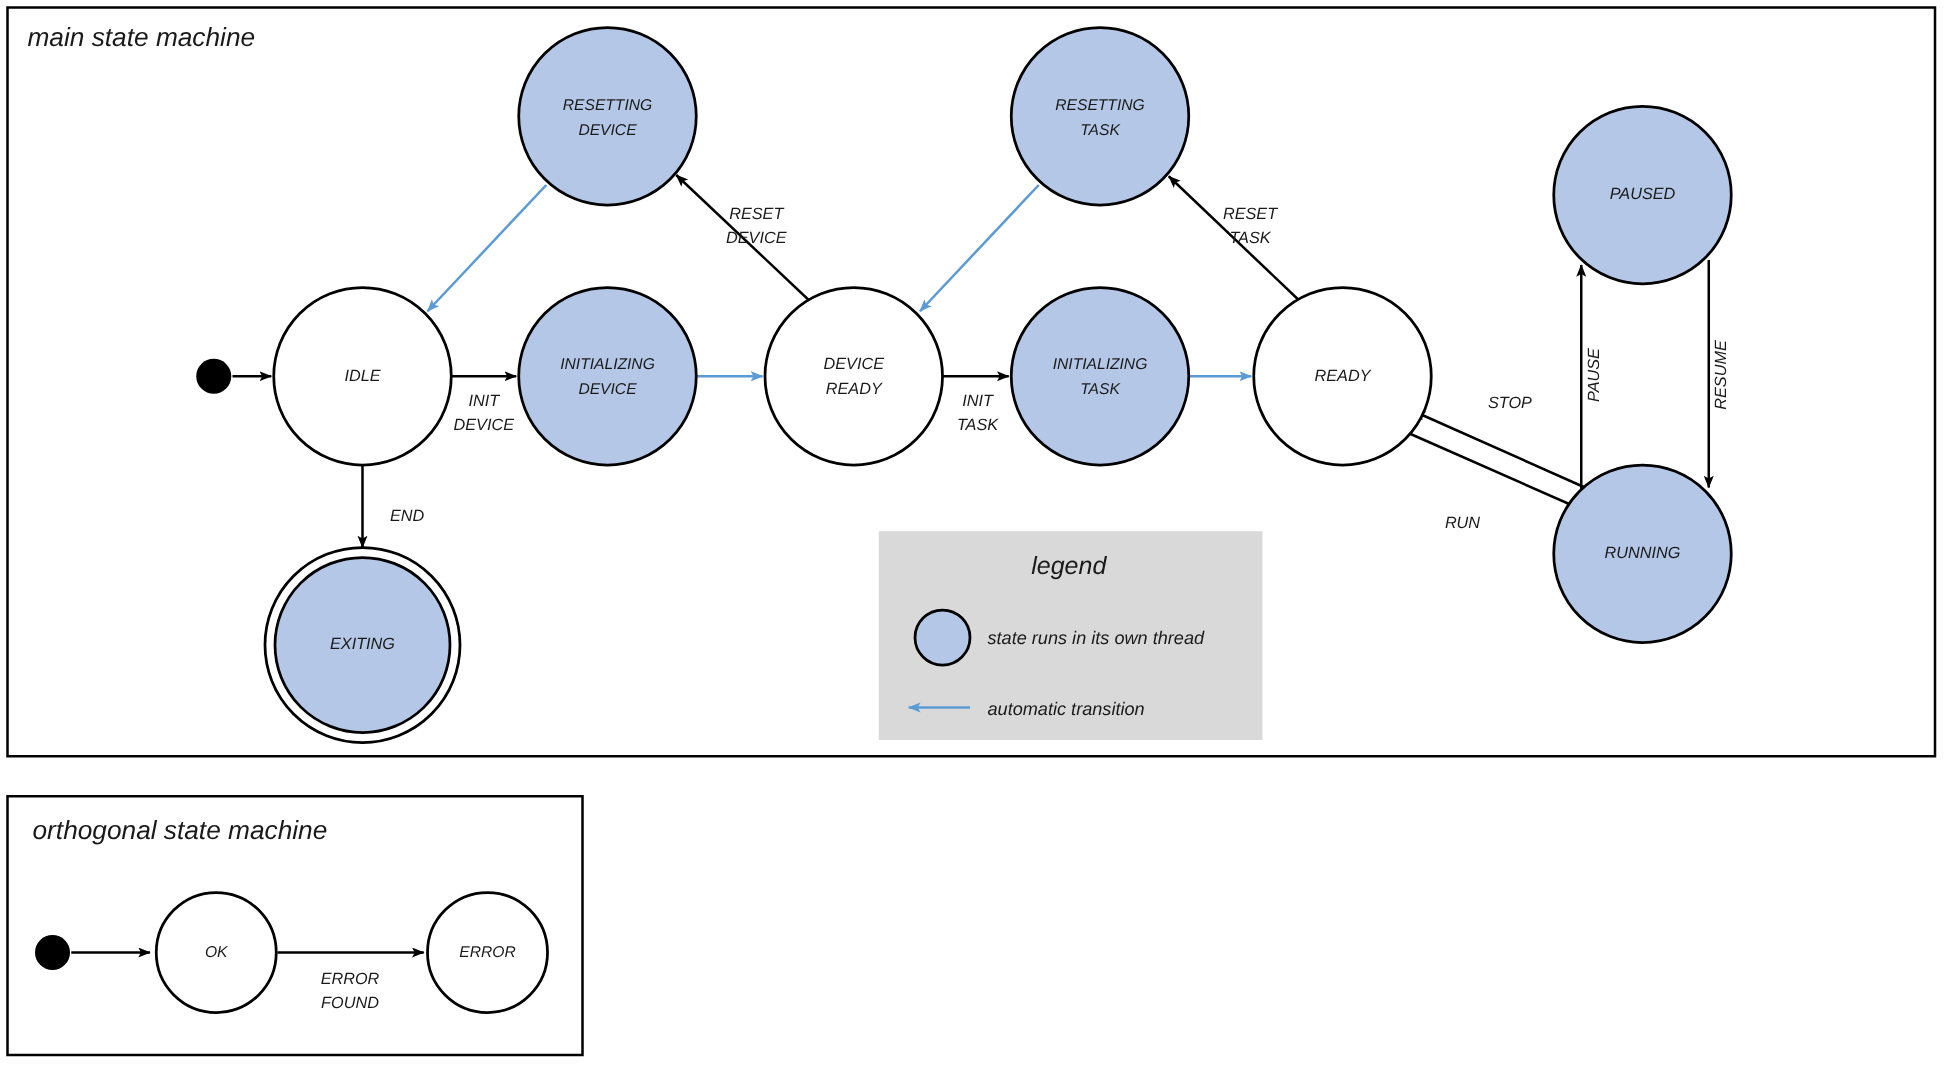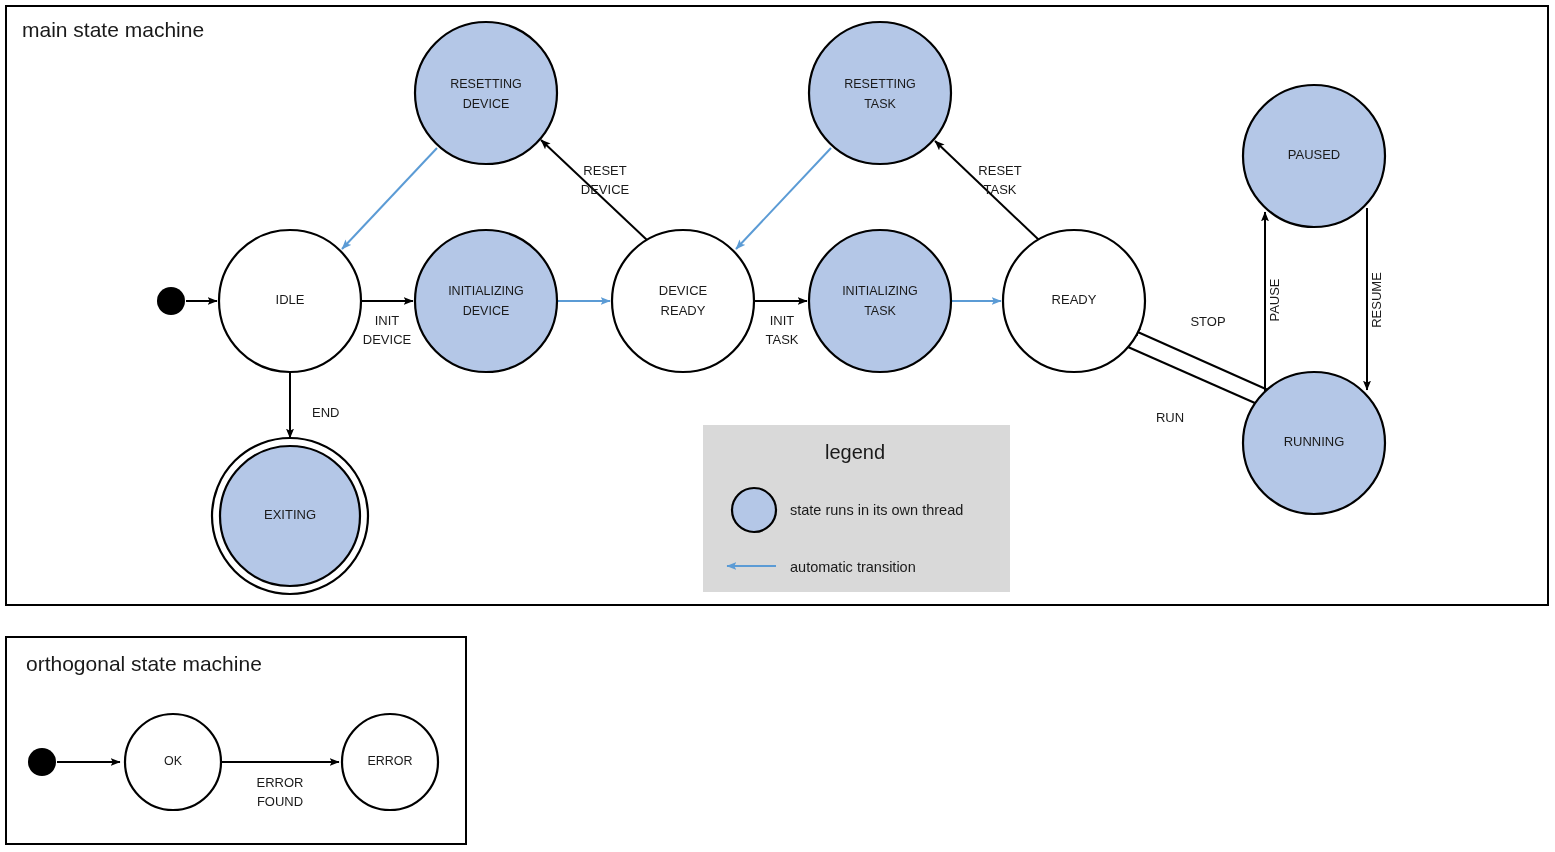--- a/index.html
+++ b/index.html
@@ -10,20 +10,21 @@
   body {
     width: 1555px;
     height: 852px;
     font-family: "Liberation Sans", sans-serif;
     overflow: hidden;
   }
   #stage {
     position: relative;
     width: 1555px;
     height: 852px;
+    font-style: italic;
   }
   svg.diagram {
     position: absolute;
     top: 0;
     left: 0;
     width: 1555px;
     height: 852px;
   }
   .frame-rect {
     fill: #ffffff;

